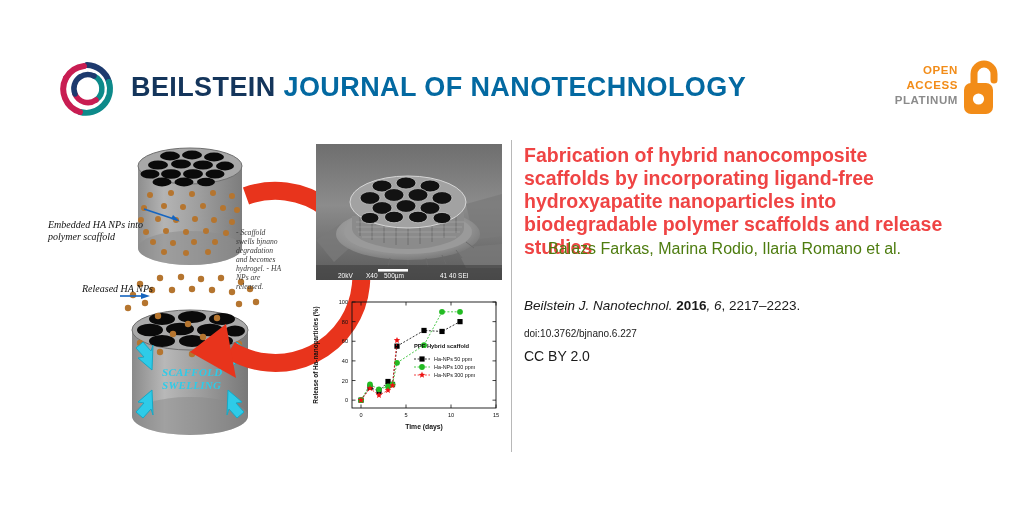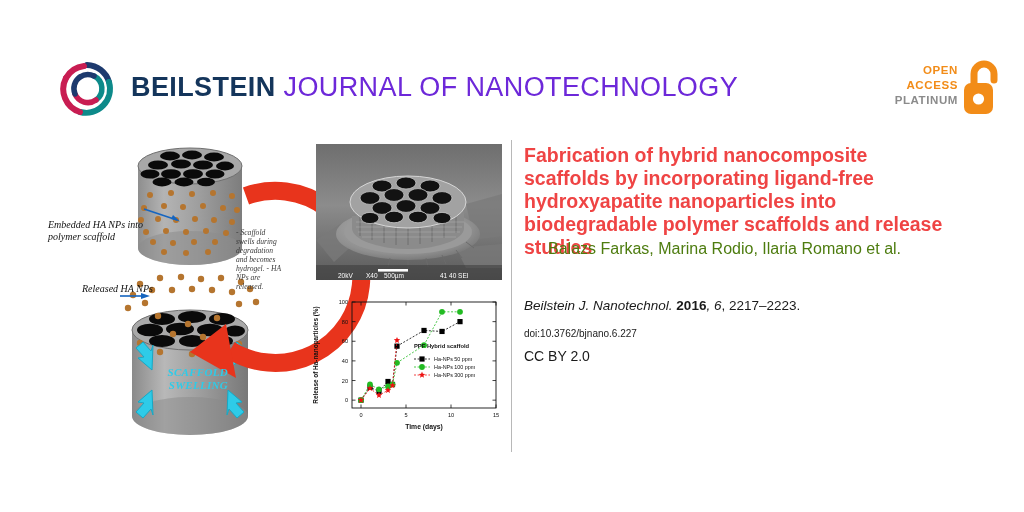--- a/index.html
+++ b/index.html
@@ -32,22 +32,22 @@
     font-size: 27px;
     letter-spacing: 0.4px;
     color: #1b3a5c;
     white-space: nowrap;
   }
   #journal-title .brand {
     font-weight: bold;
     color: #14355b;
   }
   #journal-title .rest {
-    font-weight: normal;
-    color: #6d28d9;
+    font-weight: bold;
+    color: #0369a1;
   }
 
   
   #oa-badge {
     position: absolute;
     left: 884px; top: 60px;
     width: 120px; height: 58px;
   }
   #oa-text {
     position: absolute;
@@ -132,23 +132,23 @@
     line-height: 12px;
   }
   #label-embedded { left: 8px;  top: 58px;  width: 96px; margin-top: 23px; }
   #label-released { left: 42px; top: 145px; width: 74px; }
   #label-note {
     left: 196px; top: 90px; width: 48px;
     font-size: 7.6px; line-height: 9px; color: #3b3b3b;
   }
   #swelling-text {
     position: absolute;
-    left: 108px; top: 228px;
+    left: 122px; top: 228px;
     width: 80px;
-    text-align: right;
+    text-align: left;
     font-family: "Liberation Serif", serif;
     font-style: italic;
     font-weight: bold;
     font-size: 11px;
     line-height: 13px;
     color: #2ecbe8;
     letter-spacing: 0.3px;
   }
 
   
@@ -359,21 +359,21 @@
     </g>
 
     <g>
       <path d="M206 58 A86 86 0 1 1 190 212" fill="none" stroke="#e8341c" stroke-width="18" stroke-linecap="butt"></path>
       <polygon points="186,186 150,214 196,240" fill="#e8341c"></polygon>
     </g>
   </svg>
 
   <div class="ga-label" id="label-embedded">Embedded HA NPs into polymer scaffold</div>
   <div class="ga-label" id="label-released">Released HA NPs</div>
-  <div class="ga-label" id="label-note">- Scaffold swells during degradation and becomes hydrogel. - HA NPs are released.</div>
+  <div class="ga-label" id="label-note">- Scaffold swells bjnano degradation and becomes hydrogel. - HA NPs are released.</div>
   <div id="swelling-text">SCAFFOLD SWELLING</div>
 
   <div id="sem-image">
     <svg width="186" height="136" viewBox="0 0 186 136">
       <defs>
         <linearGradient id="semBg" x1="0" y1="0" x2="0" y2="1">
           <stop offset="0%" stop-color="#6e6e6e"></stop>
           <stop offset="45%" stop-color="#8c8c8c"></stop>
           <stop offset="100%" stop-color="#5a5a5a"></stop>
         </linearGradient>

